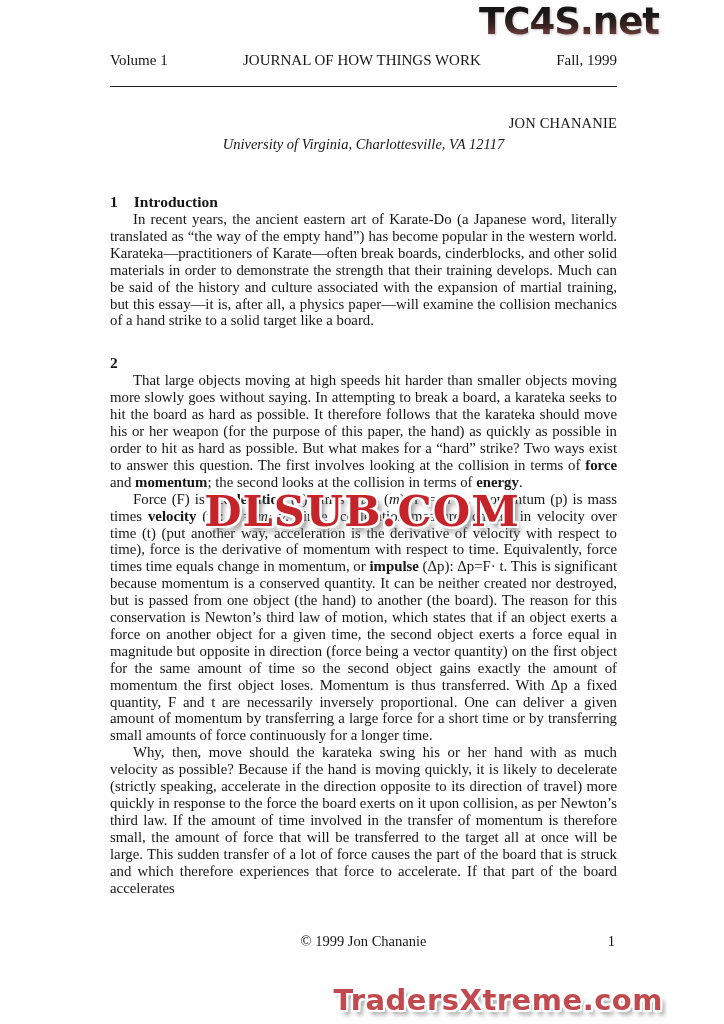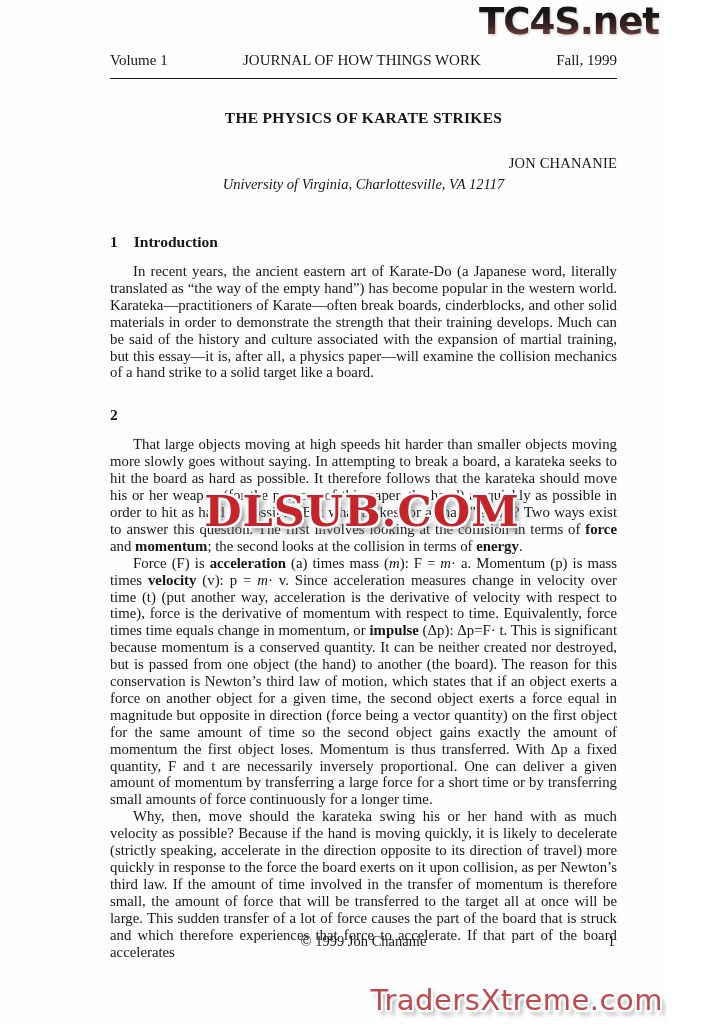--- a/index.html
+++ b/index.html
@@ -4,38 +4,38 @@
 <style>
   html,body{margin:0;padding:0;background:#ffffff;}
   .page{
     position:relative;width:667px;height:1024px;background:#fefefe;
     overflow:hidden;font-family:"Liberation Serif",serif;color:#161616;
   }
   .content{position:absolute;left:110px;top:0;width:507px;}
   
   .jheader{
     display:flex;justify-content:space-between;align-items:baseline;
-    margin-top:52px;padding-bottom:9px;border-bottom:1.4px solid #1c1c1c;
+    margin-top:52px;padding-bottom:17px;border-bottom:1.4px solid #1c1c1c;
     font-size:15px;
   }
   
   .atitle{margin-top:30px;text-align:center;font-weight:bold;font-size:15.5px;letter-spacing:.3px;}
   .author{margin-top:28px;text-align:right;font-size:14.5px;letter-spacing:.2px;}
   .affil{margin-top:4px;text-align:center;font-style:italic;font-size:14.5px;}
   
   .sheading{font-weight:bold;font-size:15.5px;display:flex;}
   .sheading .snum{margin-right:16px;}
   .sh1{margin-top:40px;}
   .sh2{margin-top:25px;}
   
   .body-p{
     margin:0;text-indent:23px;text-align:justify;
     font-size:14.8px;line-height:16.9px;
   }
-  .first-p{margin-top:12px;}
+  .first-p{margin-top:0;}
   .b{font-weight:bold;}
   .i{font-style:italic;}
   
   .pfooter{position:absolute;left:110px;top:933px;width:507px;text-align:center;font-size:14.5px;}
   .pfooter .pnum{position:absolute;right:2px;top:0;}
   
   .logo-tc4s{
     position:absolute;top:0px;right:8px;
     font-family:"DejaVu Sans",sans-serif;font-weight:bold;
     font-size:37px;letter-spacing:-1px;
@@ -50,21 +50,21 @@
     font-size:43px;letter-spacing:1px;color:#c6242b;
     text-shadow:
       -2px -2px 0 #fff, 2px -2px 0 #fff, -2px 2px 0 #fff, 2px 2px 0 #fff,
       -2px 0 0 #fff, 2px 0 0 #fff, 0 -2px 0 #fff, 0 2px 0 #fff,
       5px 6px 5px rgba(130,130,130,.75);
     white-space:nowrap;
   }
   
   .logo-traders{
     position:absolute;top:983px;right:4px;
-    font-family:"DejaVu Sans",sans-serif;font-weight:normal;
+    font-family:"DejaVu Sans",sans-serif;font-weight:bold;
     font-size:29px;letter-spacing:.5px;color:#c04a4e;
     text-shadow:
       -2px -2px 0 #fff, 2px -2px 0 #fff, -2px 2px 0 #fff, 2px 2px 0 #fff,
       -2px 0 0 #fff, 2px 0 0 #fff, 0 -2px 0 #fff, 0 2px 0 #fff,
       4px 5px 4px rgba(140,140,140,.8);
     white-space:nowrap;
   }
 </style>
 </head>
 <body>
@@ -74,21 +74,20 @@
   <div class="logo-tc4s">TC4S.net</div>
 
   <div class="content">
 
     <div class="jheader">
       <span>Volume 1</span>
       <span>JOURNAL OF HOW THINGS WORK</span>
       <span>Fall, 1999</span>
     </div>
 
-    <div class="atitle">THE PHYSICS OF KARATE STRIKES</div>
 
     <div class="author">JON CHANANIE</div>
 
     <div class="affil">University of Virginia, Charlottesville, VA 12117</div>
 
     <div class="sheading sh1">
       <span class="snum">1</span>
       <span>Introduction</span>
     </div>
 

